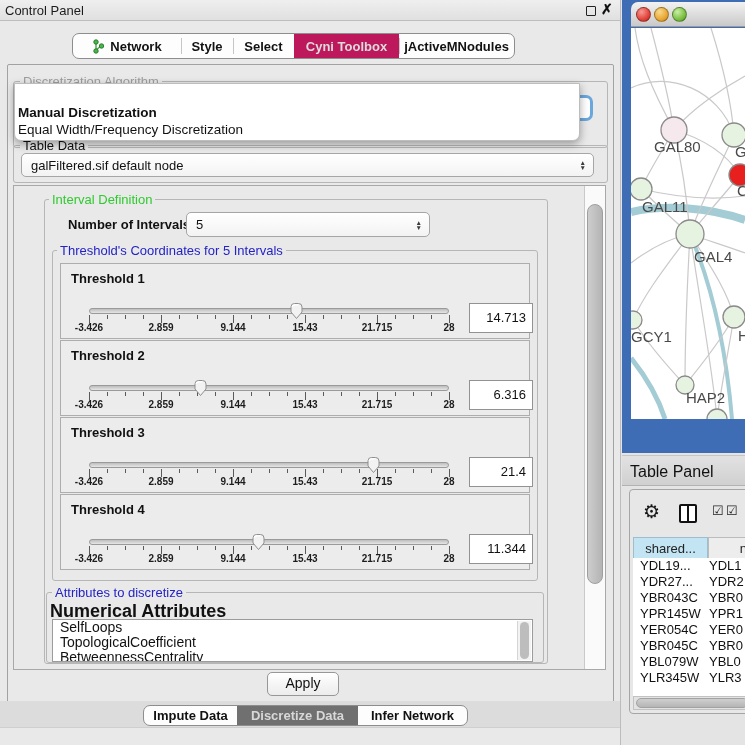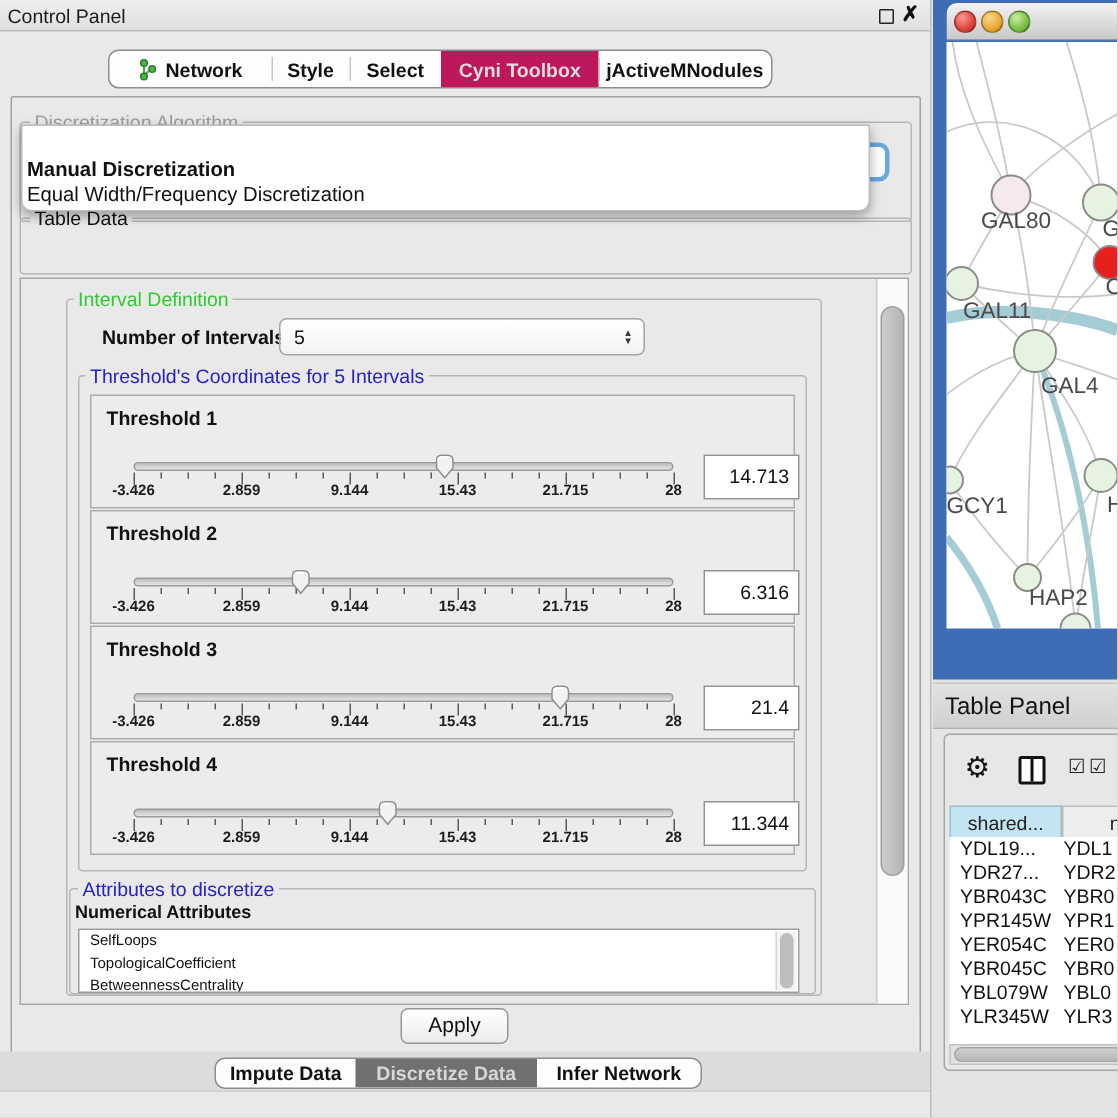--- a/index.html
+++ b/index.html
@@ -50,21 +50,21 @@
   .slider-zone{position:absolute;left:28px;top:38px;width:360px;height:34px;}
   .track{position:absolute;left:0;right:0;top:6px;height:4px;background:linear-gradient(#bdbdbd,#e6e6e6);
     border:1px solid #9a9a9a;border-radius:3px;}
   .tick{position:absolute;width:1px;background:#5a5a5a;}
   .ticklab{position:absolute;top:20px;transform:translateX(-50%);font-size:10px;font-weight:bold;color:#1d1d1d;white-space:nowrap;}
   .thumb{position:absolute;top:0;width:15px;height:18px;}
   .valbox{position:absolute;left:408px;width:56px;height:28px;background:#fff;border:1px solid #929292;
     font-size:13px;color:#111;text-align:right;line-height:28px;padding-right:6px;}
   
   .attrlist{position:absolute;left:52px;top:619px;width:479px;height:41px;background:#fff;border:1px solid #9c9c9c;overflow:hidden;}
-  .attrlist .it{padding-left:7px;font-size:10px;height:15px;line-height:15px;color:#111;}
+  .attrlist .it{padding-left:7px;font-size:14px;height:15px;line-height:15px;color:#111;}
   .listsb{position:absolute;right:1px;top:1px;bottom:1px;width:13px;background:#f3f3f3;border-left:1px solid #d5d5d5;}
   .listsb .th{position:absolute;left:2px;top:1px;width:9px;height:37px;background:#bdbdbd;border-radius:5px;}
   
   .applybtn{position:absolute;left:267px;top:672px;width:70px;height:22px;background:linear-gradient(#ffffff,#ececec);
     border:1px solid #979797;border-radius:5px;font-size:14px;color:#111;text-align:center;line-height:21px;}
   .botstrip{left:0;top:701px;width:620px;height:26px;background:#dcdcdc;border-bottom:1px solid #cfcfcf;}
   .bottabs{left:143px;top:705px;width:323px;height:19px;background:#fdfdfd;border:1px solid #8d8d8d;
     border-radius:7px;display:flex;overflow:hidden;}
   .btab{height:100%;display:flex;align-items:center;justify-content:center;font-size:13px;font-weight:bold;color:#111;}
   .btab.sel{background:#707070;color:#d8d8d8;}
@@ -136,20 +136,27 @@
     <div class="gtitle" style="left:20px;top:74px;color:#9d9d9d;">Discretization Algorithm</div>
     <div class="focusring" style="left:22px;top:95px;width:565px;height:20px;"></div>
 
     <div class="popup">
       <div class="opt1">Manual Discretization</div>
       <div class="opt2">Equal Width/Frequency Discretization</div>
     </div>
 
     <div class="abs groupbox" style="left:13px;top:145px;width:593px;height:36px;"></div>
     <div class="gtitle" style="left:20px;top:138px;color:#111;">Table Data</div>
+    <div class="combo" style="left:21px;top:153px;width:571px;height:22px;">
+      <span class="txt">galFiltered.sif default node</span>
+      <span class="stepper">
+          <span>▲</span>
+          <span>▼</span>
+        </span>
+    </div>
 
     <div class="abs scrollpanel">
       <div class="vsb">
         <div class="thumbv" style="top:18px;height:378px;"></div>
       </div>
     </div>
 
     <div class="abs groupbox" style="left:44px;top:199px;width:502px;height:463px;"></div>
     <div class="gtitle" style="left:49px;top:192px;color:#2fca2f;">Interval Definition</div>
 
@@ -313,21 +320,21 @@
           <div class="thumb" style="left: 161.697px;"><svg width="15" height="18" viewBox="0 0 15 18">
               <path d="M2,5 Q2,1.5 5.5,1.5 L9.5,1.5 Q13,1.5 13,5 L13,10 L7.5,16.5 L2,10 Z" fill="#f2f2f2" stroke="#8f8f8f" stroke-width="1"></path>
               <path d="M3.2,5 Q3.2,2.8 5.8,2.8 L9.2,2.8" fill="none" stroke="#ffffff" stroke-width="1.2"></path>
             </svg></div>
         </div>
       <div class="valbox" style="top:39px;">11.344</div>
     </div>
 
     <div class="abs groupbox" style="left:46px;top:592px;width:496px;height:69px;"></div>
     <div class="gtitle" style="left:52px;top:585px;color:#2323c8;">Attributes to discretize</div>
-    <div class="abs" style="left:50px;top:601px;font-size:12px;font-weight:bold;color:#111;">Numerical Attributes</div>
+    <div class="abs" style="left:50px;top:601px;font-size:18px;font-weight:bold;color:#111;">Numerical Attributes</div>
     <div class="attrlist">
       <div class="it">SelfLoops</div>
       <div class="it">TopologicalCoefficient</div>
       <div class="it">BetweennessCentrality</div>
       <div class="listsb">
           <div class="th"></div>
         </div>
     </div>
 
     <div class="applybtn">Apply</div>

